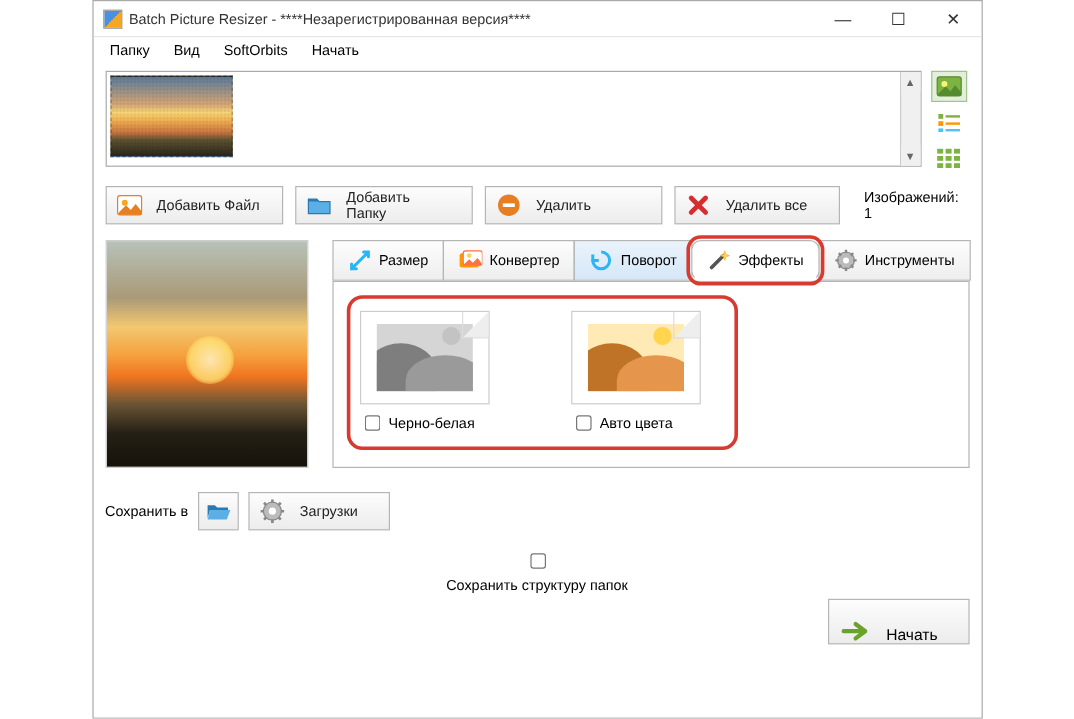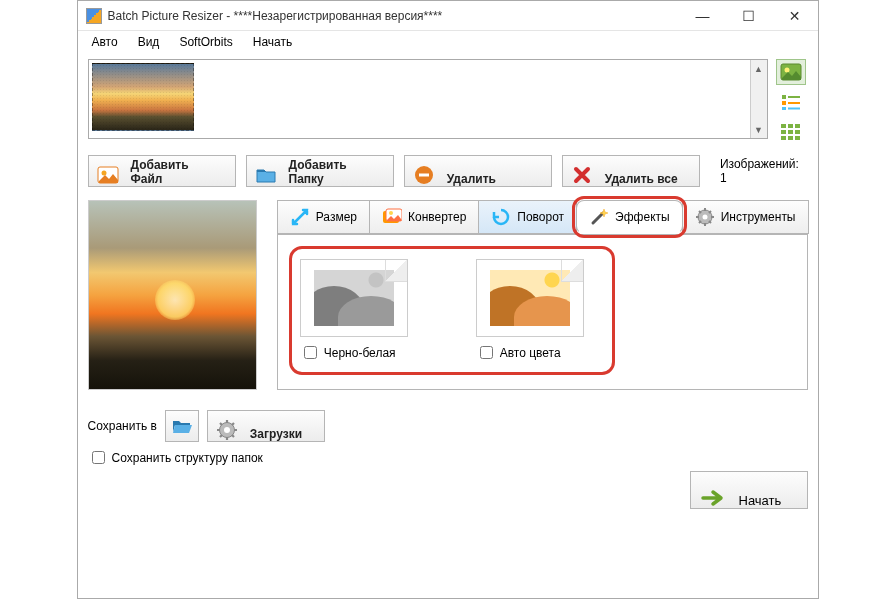--- a/index.html
+++ b/index.html
@@ -90,23 +90,23 @@
 
 
 .toolbar {
   margin-top: 10px;
   display: flex; align-items: center; gap: 10px;
 }
 .btn {
   height: 32px;
   border: 1px solid #b5b5b5;
   background: linear-gradient(#fdfdfd,#ececec);
-  display: flex; align-items: flex-end; gap: 12px;
+  display: flex; align-items: center; gap: 12px;
   padding: 0 16px 0 8px;
-  font-size: 12px; color: #222; font-weight: bold;
+  font-size: 12px; color: #222;
 }
 .btn .bicon { width: 22px; height: 22px; display:flex;align-items:center;justify-content:center; }
 .toolbar .spacer { flex: 1; }
 .img-count { font-size: 12px; }
 
 
 .midrow { display: flex; margin-top: 13px; gap: 12px; }
 .preview {
   width: 270px; height: 190px;
   background: linear-gradient(to bottom,#b7c2b8 0%,#a99a78 25%,#f2c870 38%,#f5a340 50%,#f07520 60%,#6b5535 72%,#252015 85%,#15120a 100%);
@@ -194,21 +194,21 @@
   flex:1; height:22px; font-size:12px;
   border:1px solid #7a9ac0; background:#fff; color:#000;
   padding:0 4px;
 }
 .saverow select option.selblue { background:#0a64c2; color:#fff; }
 .smallbtn {
   width:34px;height:32px;border:1px solid #b5b5b5;
   background:linear-gradient(#fdfdfd,#ececec);
   display:flex;align-items:center;justify-content:center;
 }
-.keepstruct { display:flex; align-items:center; gap:4px; font-size:12px; margin-top:6px;}
+.keepstruct { display:flex; align-items:center; gap:4px; font-size:12px; margin-top:16px;flex-direction:column;}
 .startrow { display:flex; justify-content:flex-end; margin-top:4px;}
 .startbtn {
   width:118px;height:38px;border:1px solid #b5b5b5;
   background:linear-gradient(#fdfdfd,#ececec);
   display:flex;align-items:flex-end;gap:14px;
   padding:0 16px 0 10px;font-size:13px;font-weight:400;
 }
 
 
 svg { display:block; }
@@ -220,21 +220,21 @@
 
   <div class="titlebar">
     <div class="app-icon"></div>
     <div class="title">Batch Picture Resizer - ****Незарегистрированная версия****</div>
     <div class="winbtn">—</div>
     <div class="winbtn">☐</div>
     <div class="winbtn">✕</div>
   </div>
 
   <div class="menubar">
-    <div class="mitem">Авто</div>
+    <div class="mitem">Папку</div>
     <div class="mitem">Вид</div>
     <div class="mitem">SoftOrbits</div>
     <div class="mitem">Начать</div>
   </div>
 
   <div class="content">
 
     <div class="thumbstrip-row">
       <div class="thumbstrip">
         <div class="sunset-thumb"></div>

